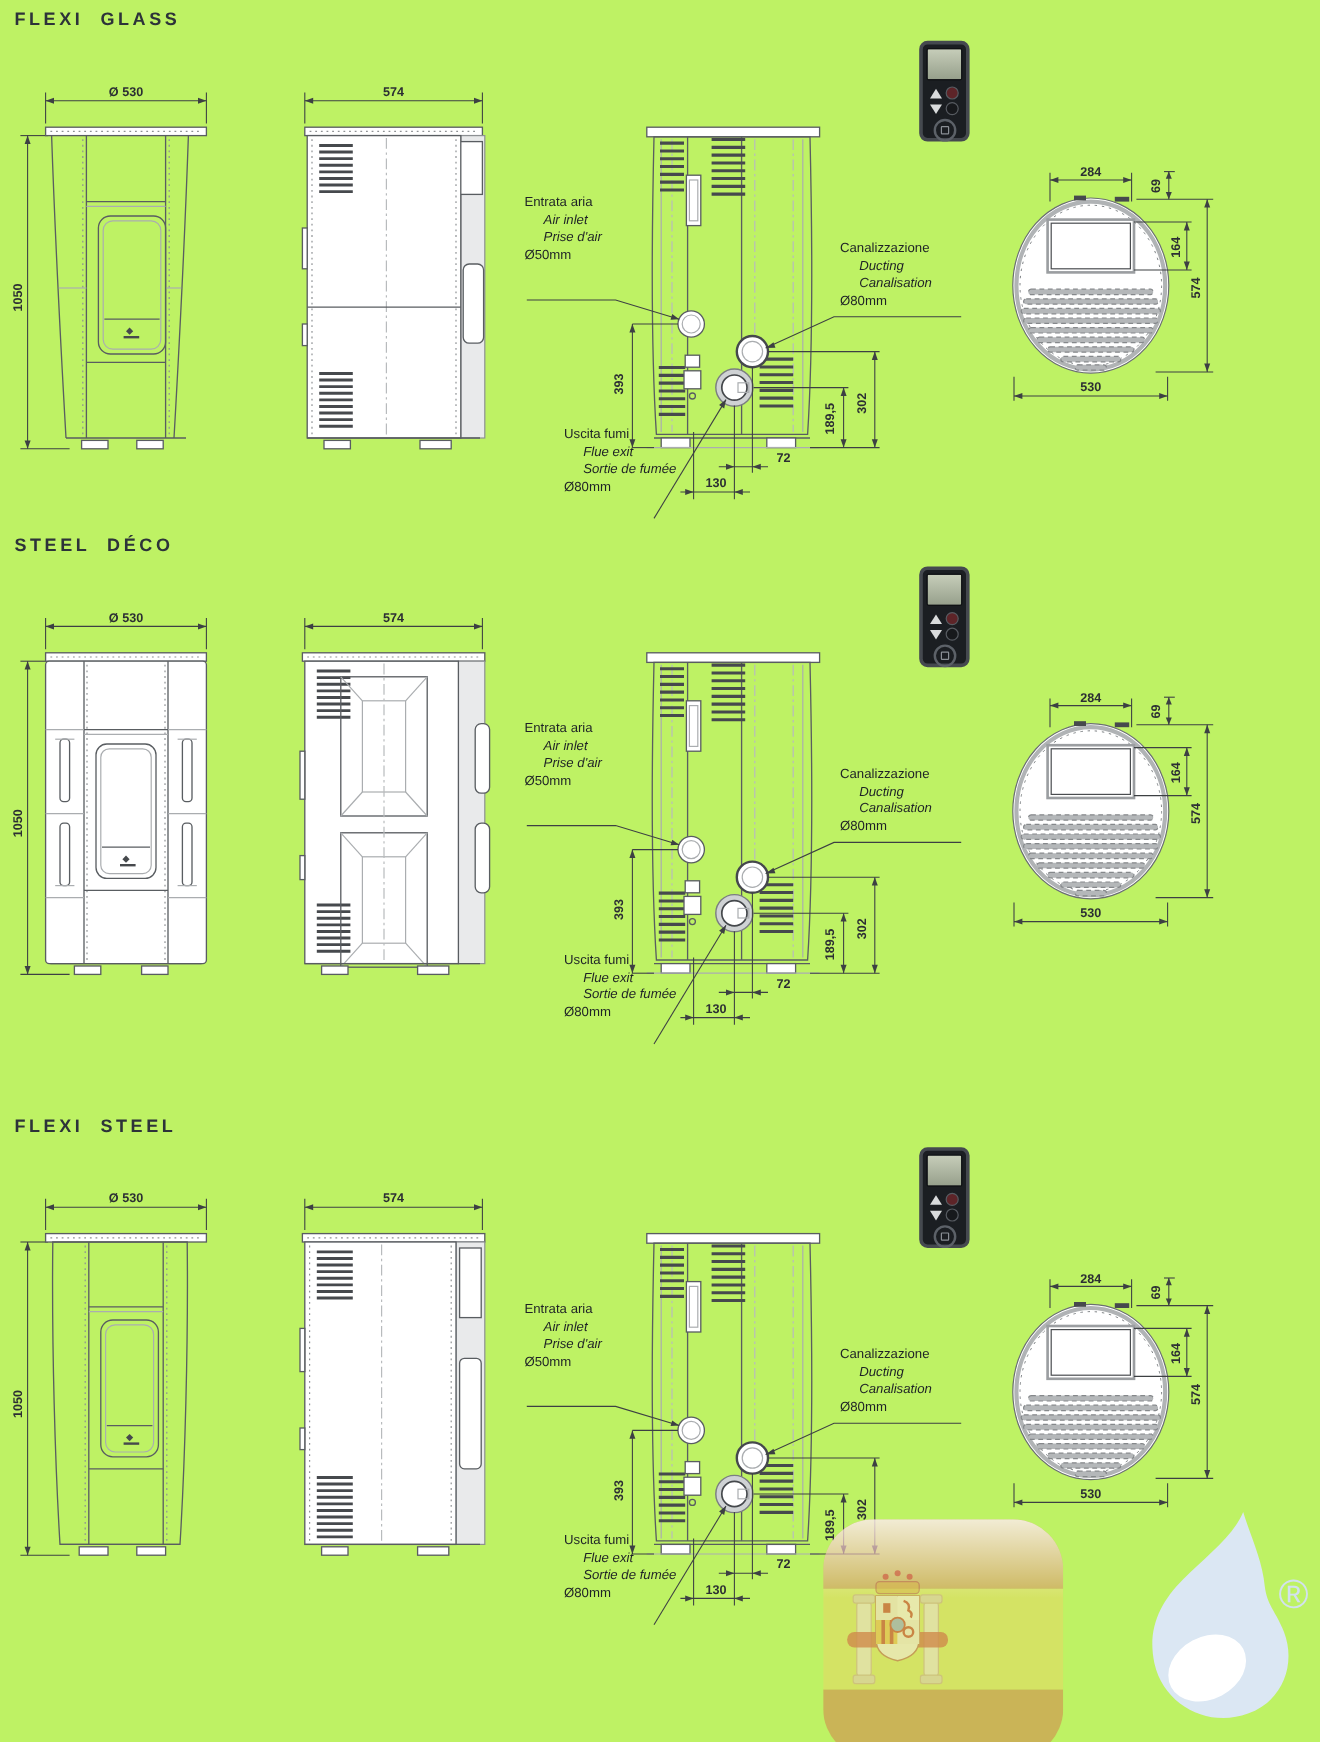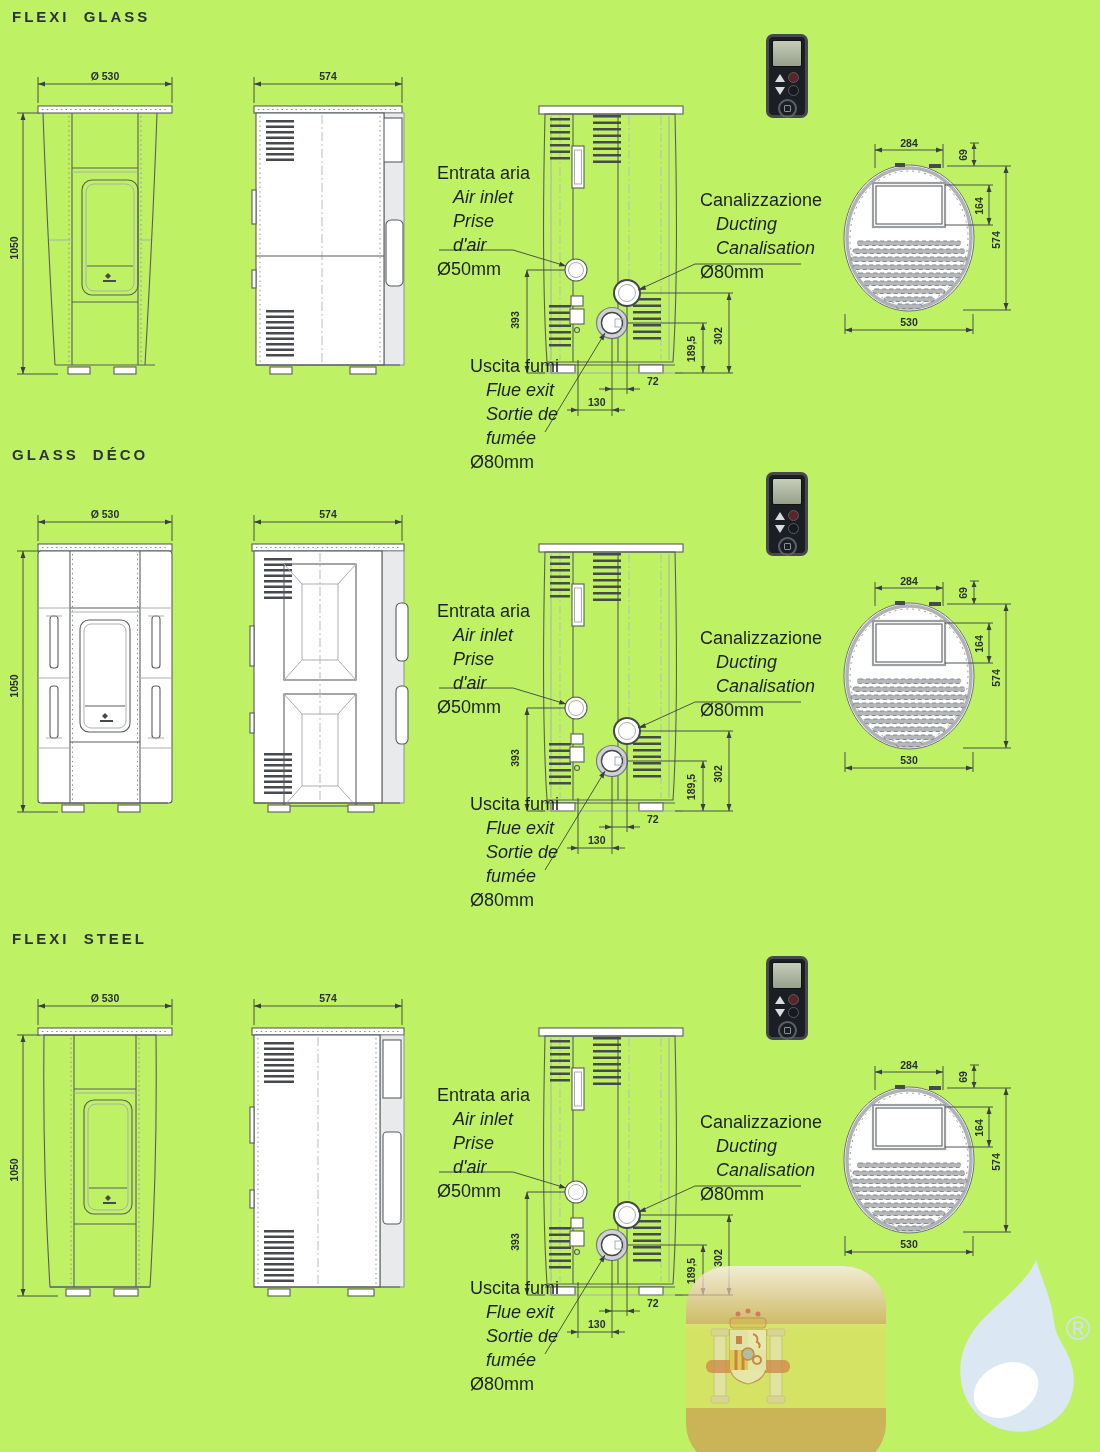--- a/index.html
+++ b/index.html
@@ -7,24 +7,24 @@
         font-family:"Liberation Sans",sans-serif;}
   .section{position:absolute;left:0;width:1100px;}
   .s0{top:0;height:438px}.s1{top:438px;height:484px}.s2{top:922px;height:530px}
   .heading{position:absolute;left:12px;top:8px;margin:0;font-size:15px;font-weight:bold;
            letter-spacing:3px;word-spacing:7px;color:#2d3339;}
   .view{position:absolute;overflow:visible;}
   .front{left:10px;top:70px;width:180px;height:315px}
   .sideview{left:250px;top:70px;width:165px;height:315px}
   .rear{left:433px;top:100px;width:372px;height:335px}
   .topview{left:843px;top:138px;width:178px;height:212px}
-  .lbl{position:absolute;font-size:18px;color:#1e2226;line-height:1.33;}
+  .lbl{position:absolute;font-size:11px;color:#1e2226;line-height:1.33;}
   .lbl .it{font-style:italic;margin-left:16px;}
   .lbl-air{left:437px;top:162px;width:95px}
-  .lbl-duct{left:700px;top:189px;width:115px}
+  .lbl-duct{left:700px;top:200px;width:115px}
   .lbl-flue{left:470px;top:355px;width:120px}
   
   .ln{stroke:#595d61;fill:none;stroke-width:1.1}
   .lnw{stroke:#595d61;fill:#ffffff;stroke-width:1.1}
   .lt{stroke:#aaadb0;fill:none;stroke-width:1}
   .gry{fill:#e9eaeb;stroke:#8d9093;stroke-width:1}
   .dim{stroke:#3d4043;stroke-width:0.9;fill:none}
   .ar{fill:#3d4043;stroke:none}
   .dtx{font-size:10.5px;font-weight:bold;fill:#2c2f33}
   .cl{stroke:#b8bbbd;stroke-width:1;stroke-dasharray:9 3 2 3;fill:none}
@@ -265,21 +265,21 @@
         </div>
     <div class="r-row">
           <span class="tri dn"></span>
           <span class="rbtn"></span>
         </div>
     <div class="r-pwr"></div>
   </div>
 </section>
 
 <section class="section s1">
-  <h2 class="heading">GLASS DÉCO</h2>
+  <h2 class="heading">STEEL DÉCO</h2>
 
   <svg class="view front" viewBox="0 0 180 315">
     <line class="dim" x1="28" y1="14" x2="162" y2="14"></line>
         <polygon class="ar" points="28,14 35,11.5 35,16.5"></polygon>
         <polygon class="ar" points="162,14 155,11.5 155,16.5"></polygon>
     <line class="dim" x1="28" y1="7" x2="28" y2="33"></line>
         <line class="dim" x1="162" y1="7" x2="162" y2="33"></line>
     <text class="dtx" x="95" y="10" text-anchor="middle">Ø 530</text>
     <line class="dim" x1="13" y1="43" x2="13" y2="304"></line>
         <polygon class="ar" points="13,43 10.5,50 15.5,50"></polygon>

